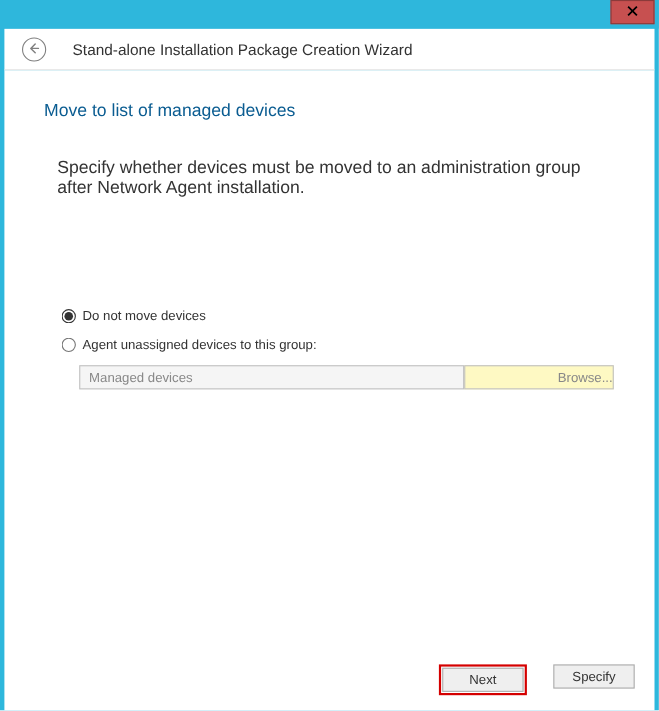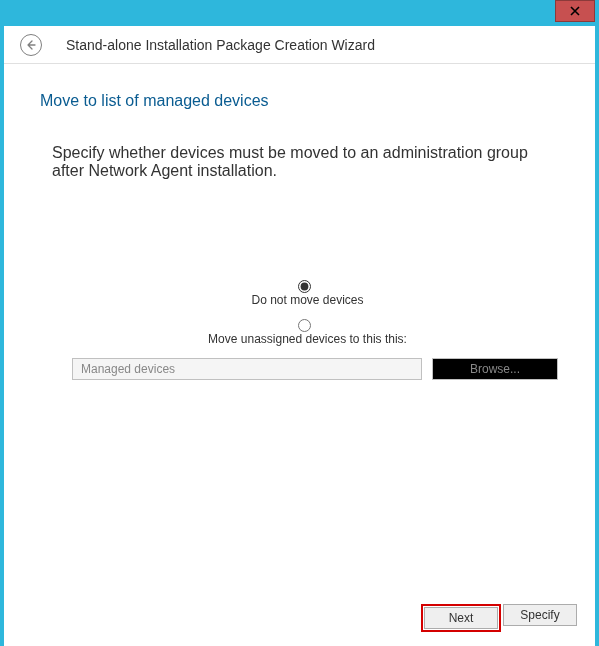--- a/index.html
+++ b/index.html
@@ -92,64 +92,63 @@
     }
     .radio-group {
       margin-left: 16px;
     }
     .radio-row {
       display: flex;
       align-items: center;
       margin-bottom: 12px;
       font-size: 12px;
       color: #333;
-      flex-direction: column;
     }
     .radio-row input[type="radio"] {
       margin-right: 6px;
       width: 13px;
       height: 13px;
       accent-color: #333;
     }
     .group-row {
       display: flex;
-      gap: 10px;
       margin-top: 6px;
       margin-left: 16px;
     }
     .group-input {
       flex: 0 0 350px;
       height: 22px;
       border: 1px solid #c0c0c0;
       background: #fafafa;
       padding: 0 8px;
       font-size: 12px;
       color: #808080;
       font-family: inherit;
     }
     .group-input:disabled {
       background: #f5f5f5;
       color: #888;
     }
     .browse-btn {
-      width: 126px;
-      height: 22px;
-      background: #000000;
+      width: 136px;
+      height: 22px;
+      background: #fef9c3;
       border: 1px solid #c0c0c0;
       font-size: 12px;
       color: #888;
       font-family: inherit;
       cursor: default;
+      text-align: right;
     }
     .footer {
       position: absolute;
       bottom: 14px;
       right: 18px;
       display: flex;
-      gap: 2px;
+      gap: 24px;
     }
     .next-wrapper {
       border: 2px solid #d40000;
       padding: 1px;
     }
     .wiz-btn {
       width: 74px;
       height: 22px;
       background: #efefef;
       border: 1px solid #acacac;
@@ -188,21 +187,21 @@
     <div class="page-heading">Move to list of managed devices</div>
     <div class="description">Specify whether devices must be moved to an administration group after Network Agent installation.</div>
 
     <div class="radio-group">
       <label class="radio-row">
         <input type="radio" name="move" checked="" style="">
         <span>Do not move devices</span>
       </label>
       <label class="radio-row">
         <input type="radio" name="move" style="">
-        <span>Move unassigned devices to this this:</span>
+        <span>Agent unassigned devices to this group:</span>
       </label>
 
       <div class="group-row">
         <input type="text" class="group-input" disabled="" value="Managed devices" style="">
         <button class="browse-btn" disabled="">Browse...</button>
       </div>
     </div>
 
     <div class="footer">
       <div class="next-wrapper">

